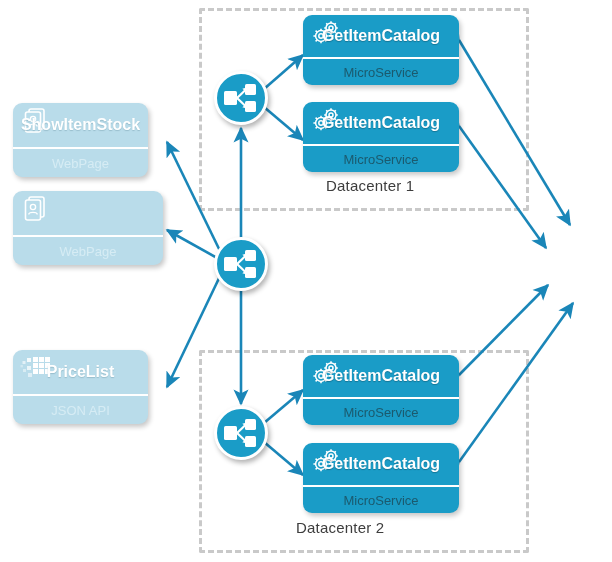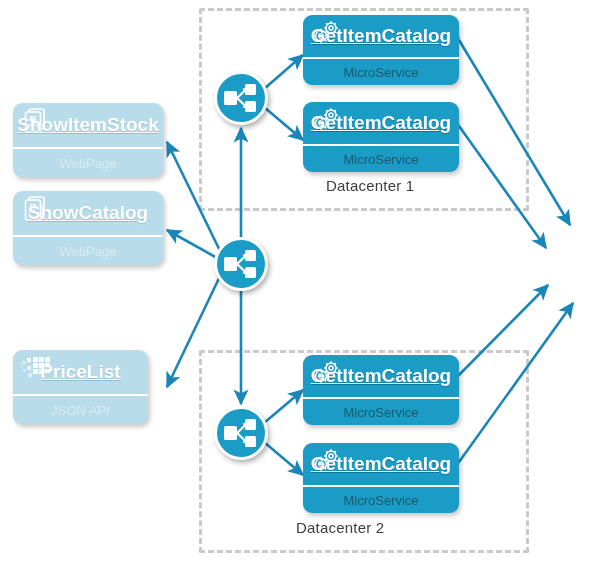--- a/index.html
+++ b/index.html
@@ -16,22 +16,22 @@
   
   .card{position:absolute;box-sizing:border-box;border-radius:9px;
         overflow:hidden;
         box-shadow:2px 3px 5px rgba(0,0,0,.22);}
   .card .top{position:relative;height:60%;}
   .card .divider{height:2px;background:#ffffff;}
   .card .bot{height:calc(40% - 2px);display:flex;align-items:center;
              justify-content:center;}
   .card .title{position:absolute;left:0;right:0;top:50%;
                transform:translateY(-50%);text-align:center;
-               font-weight:bold;font-size:19px;color:#ffffff;
-               text-shadow:0 1px 1px rgba(0,0,0,.25);text-decoration:underline;}
+               font-weight:bold;font-size:16px;color:#ffffff;
+               text-shadow:0 1px 1px rgba(0,0,0,.25);}
   .card .stereo{font-size:13px;}
   .card .gicon{position:absolute;left:7px;top:4px;width:34px;height:30px;}
 
   
   .ms{background:#1a9cc7;}
   .ms .stereo{color:#1b5a6e;}
   
   .wp{background:#b9dcea;}
   .wp .title{color:#ffffff;text-shadow:0 1px 1px rgba(120,160,175,.5);}
   .wp .stereo{color:#d6ecf4;}
@@ -84,21 +84,21 @@
       <line x1="264" y1="423" x2="303" y2="390"></line>
       <line x1="264" y1="442" x2="303" y2="475"></line>
 
       <line x1="459" y1="40" x2="570" y2="225"></line>
       <line x1="459" y1="126" x2="546" y2="248"></line>
       <line x1="459" y1="375" x2="548" y2="285"></line>
       <line x1="459" y1="462" x2="573" y2="303"></line>
     </g>
   </svg>
 
-  <div class="card wp" style="left:13px;top:103px;width:150px;height:74px;">
+  <div class="card wp" style="left:13px;top:103px;width:135px;height:74px;">
     <div class="top">
       <span class="gicon">
         <svg width="34" height="30" viewBox="0 0 34 30">
           <rect x="9" y="2" width="15" height="20" rx="2" fill="none" stroke="#ffffff" stroke-width="1.6"></rect>
           <rect x="5.5" y="5" width="15" height="20" rx="2" fill="#b9dcea" stroke="#ffffff" stroke-width="1.6"></rect>
           <circle cx="13" cy="12" r="2.6" fill="none" stroke="#ffffff" stroke-width="1.4"></circle>
           <path d="M8.8 19.5c0-2.8 8.4-2.8 8.4 0" fill="none" stroke="#ffffff" stroke-width="1.4"></path>
         </svg>
       </span>
       <div class="title">ShowItemStock</div>
@@ -112,21 +112,20 @@
   <div class="card wp" style="left:13px;top:191px;width:150px;height:74px;">
     <div class="top">
       <span class="gicon">
         <svg width="34" height="30" viewBox="0 0 34 30">
           <rect x="9" y="2" width="15" height="20" rx="2" fill="none" stroke="#ffffff" stroke-width="1.6"></rect>
           <rect x="5.5" y="5" width="15" height="20" rx="2" fill="#b9dcea" stroke="#ffffff" stroke-width="1.6"></rect>
           <circle cx="13" cy="12" r="2.6" fill="none" stroke="#ffffff" stroke-width="1.4"></circle>
           <path d="M8.8 19.5c0-2.8 8.4-2.8 8.4 0" fill="none" stroke="#ffffff" stroke-width="1.4"></path>
         </svg>
       </span>
-      <div class="title">ShowCatalog</div>
     </div>
     <div class="divider"></div>
     <div class="bot">
         <span class="stereo">WebPage</span>
       </div>
   </div>
 
   <div class="card wp" style="left:13px;top:350px;width:135px;height:74px;">
     <div class="top">
       <span class="gicon">

